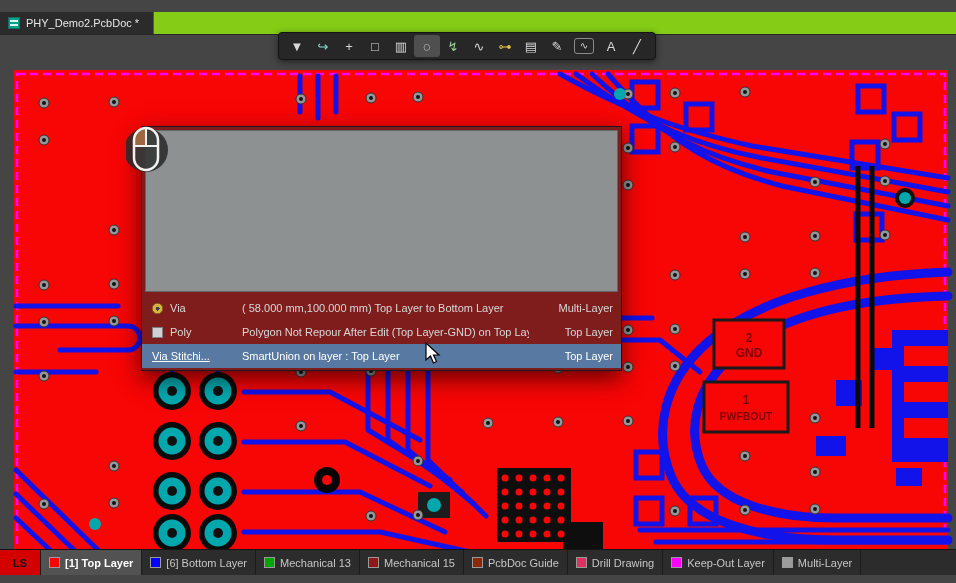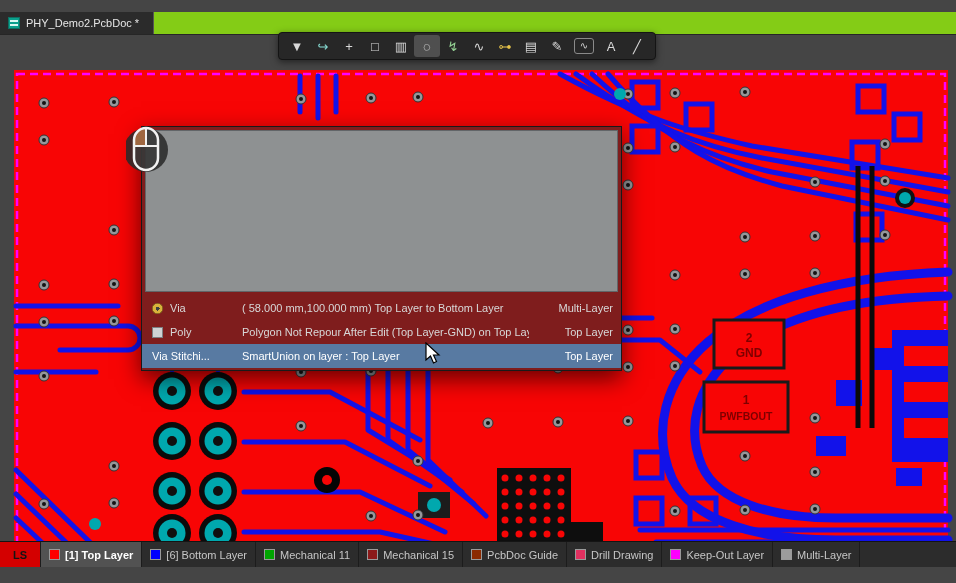--- a/index.html
+++ b/index.html
@@ -34,30 +34,30 @@
          box-shadow:0 8px 22px rgba(0,0,0,.6);z-index:50;}
   .popup-preview{margin:3px;height:160px;background:#8e9192;border:1px solid #626568;}
   .popup-rows{padding:1px 0 2px 0;}
   .popup-row{display:flex;align-items:center;height:24px;font-size:11px;color:#d8d8d8;padding:0 8px 0 10px;}
   .popup-row.selected{background:#587aa2;color:#ffffff;}
   .row-icon{width:18px;display:flex;align-items:center;flex:0 0 auto;}
   .via-dot{width:11px;height:11px;border-radius:50%;
            background:radial-gradient(circle,#3d4042 0 2px,#d9b23b 2px 4.5px,#8a6e1f 4.5px);}
   .poly-sq{width:11px;height:11px;background:#cfd2d4;border:1px solid #7c7f82;box-sizing:border-box;}
   .row-type{width:72px;flex:0 0 auto;white-space:nowrap;overflow:hidden;}
-  .row-type.wide{width:90px;}
+  .row-type.wide{width:90px;text-decoration:underline;}
   .row-desc{flex:1;white-space:nowrap;overflow:hidden;}
   .row-layer{width:84px;text-align:right;flex:0 0 auto;}
   .mouse-badge{position:absolute;left:-16px;top:-5px;}
 
   
   .cursor{position:absolute;left:424px;top:342px;z-index:60;}
 
   
-  .statusbar{position:absolute;left:0;right:0;bottom:16px;height:25px;background:#2c2c2c;
+  .statusbar{position:absolute;left:0;right:0;bottom:8px;height:25px;background:#2c2c2c;
              border-top:1px solid #141414;display:flex;align-items:stretch;font-size:11px;z-index:30;}
   .sb-tab{display:flex;align-items:center;gap:5px;padding:0 8px;border-right:1px solid #1c1c1c;
           color:#c6c6c6;white-space:nowrap;}
   .sb-tab.active{background:#525252;color:#ffffff;font-weight:bold;}
   .sb-tab.ls{background:#d40000;color:#141414;font-weight:bold;padding:0 13px;}
   .sb-swatch{width:11px;height:11px;border:1px solid #9a9a9a;box-sizing:border-box;flex:0 0 auto;}
 </style>
 </head>
 <body>
 
@@ -415,21 +415,21 @@
       <div class="sb-tab active">
         <span class="sb-swatch" style="background: rgb(255, 0, 0);"></span>
         <span>[1] Top Layer</span>
       </div>
       <div class="sb-tab">
         <span class="sb-swatch" style="background: rgb(0, 0, 255);"></span>
         <span>[6] Bottom Layer</span>
       </div>
       <div class="sb-tab">
         <span class="sb-swatch" style="background: rgb(0, 164, 0);"></span>
-        <span>Mechanical 11</span>
+        <span>Mechanical 13</span>
       </div>
       <div class="sb-tab">
         <span class="sb-swatch" style="background: rgb(140, 26, 26);"></span>
         <span>Mechanical 15</span>
       </div>
       <div class="sb-tab">
         <span class="sb-swatch" style="background: rgb(139, 42, 0);"></span>
         <span>PcbDoc Guide</span>
       </div>
       <div class="sb-tab">

